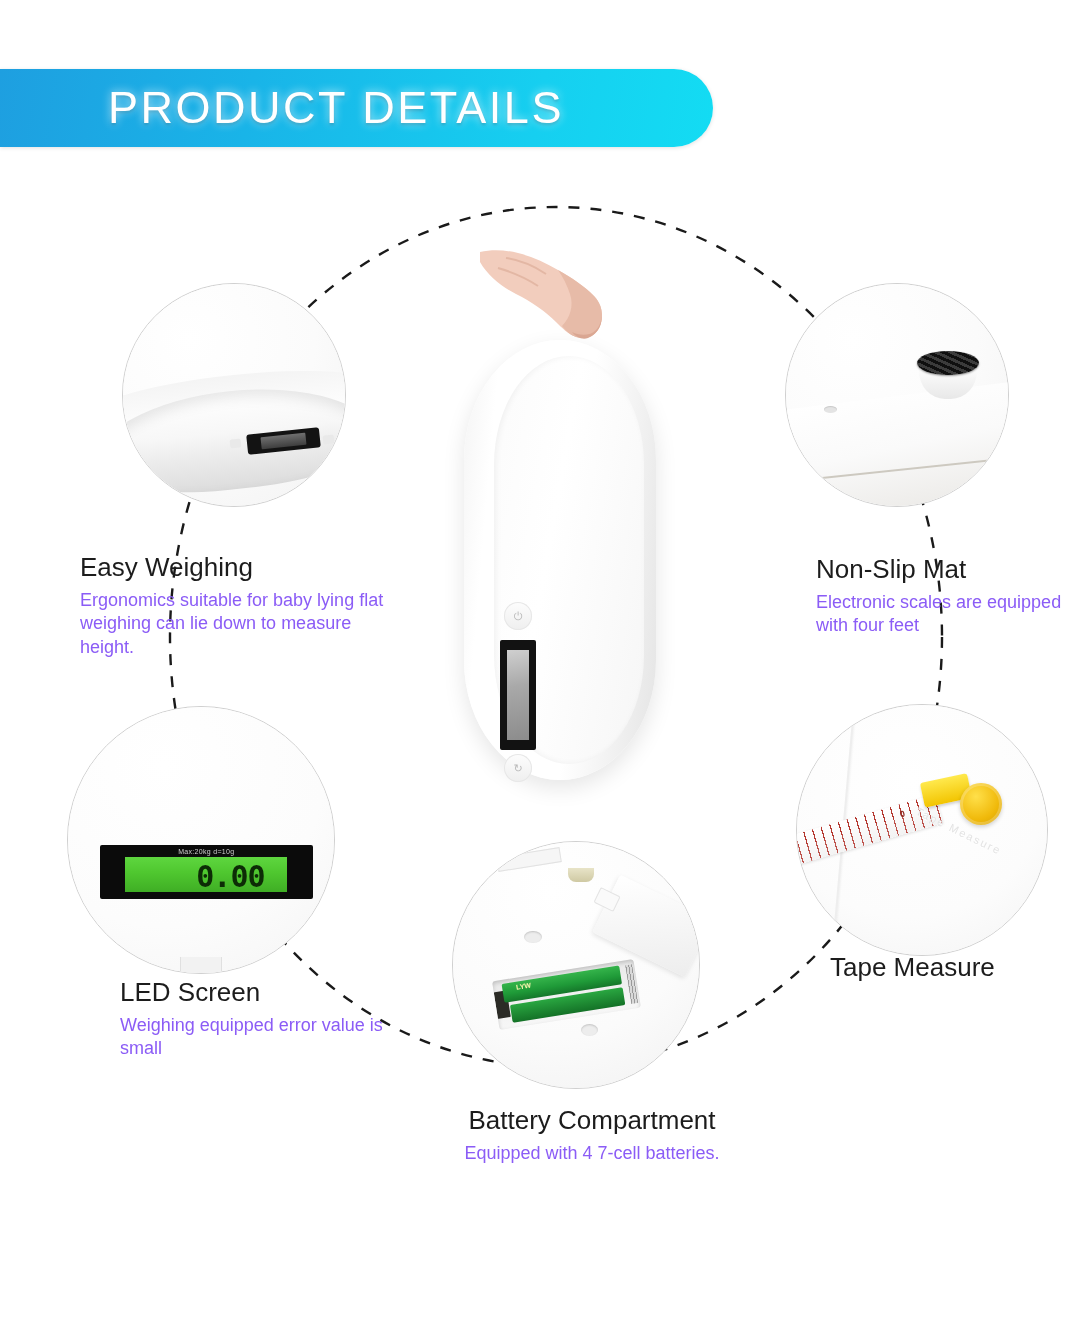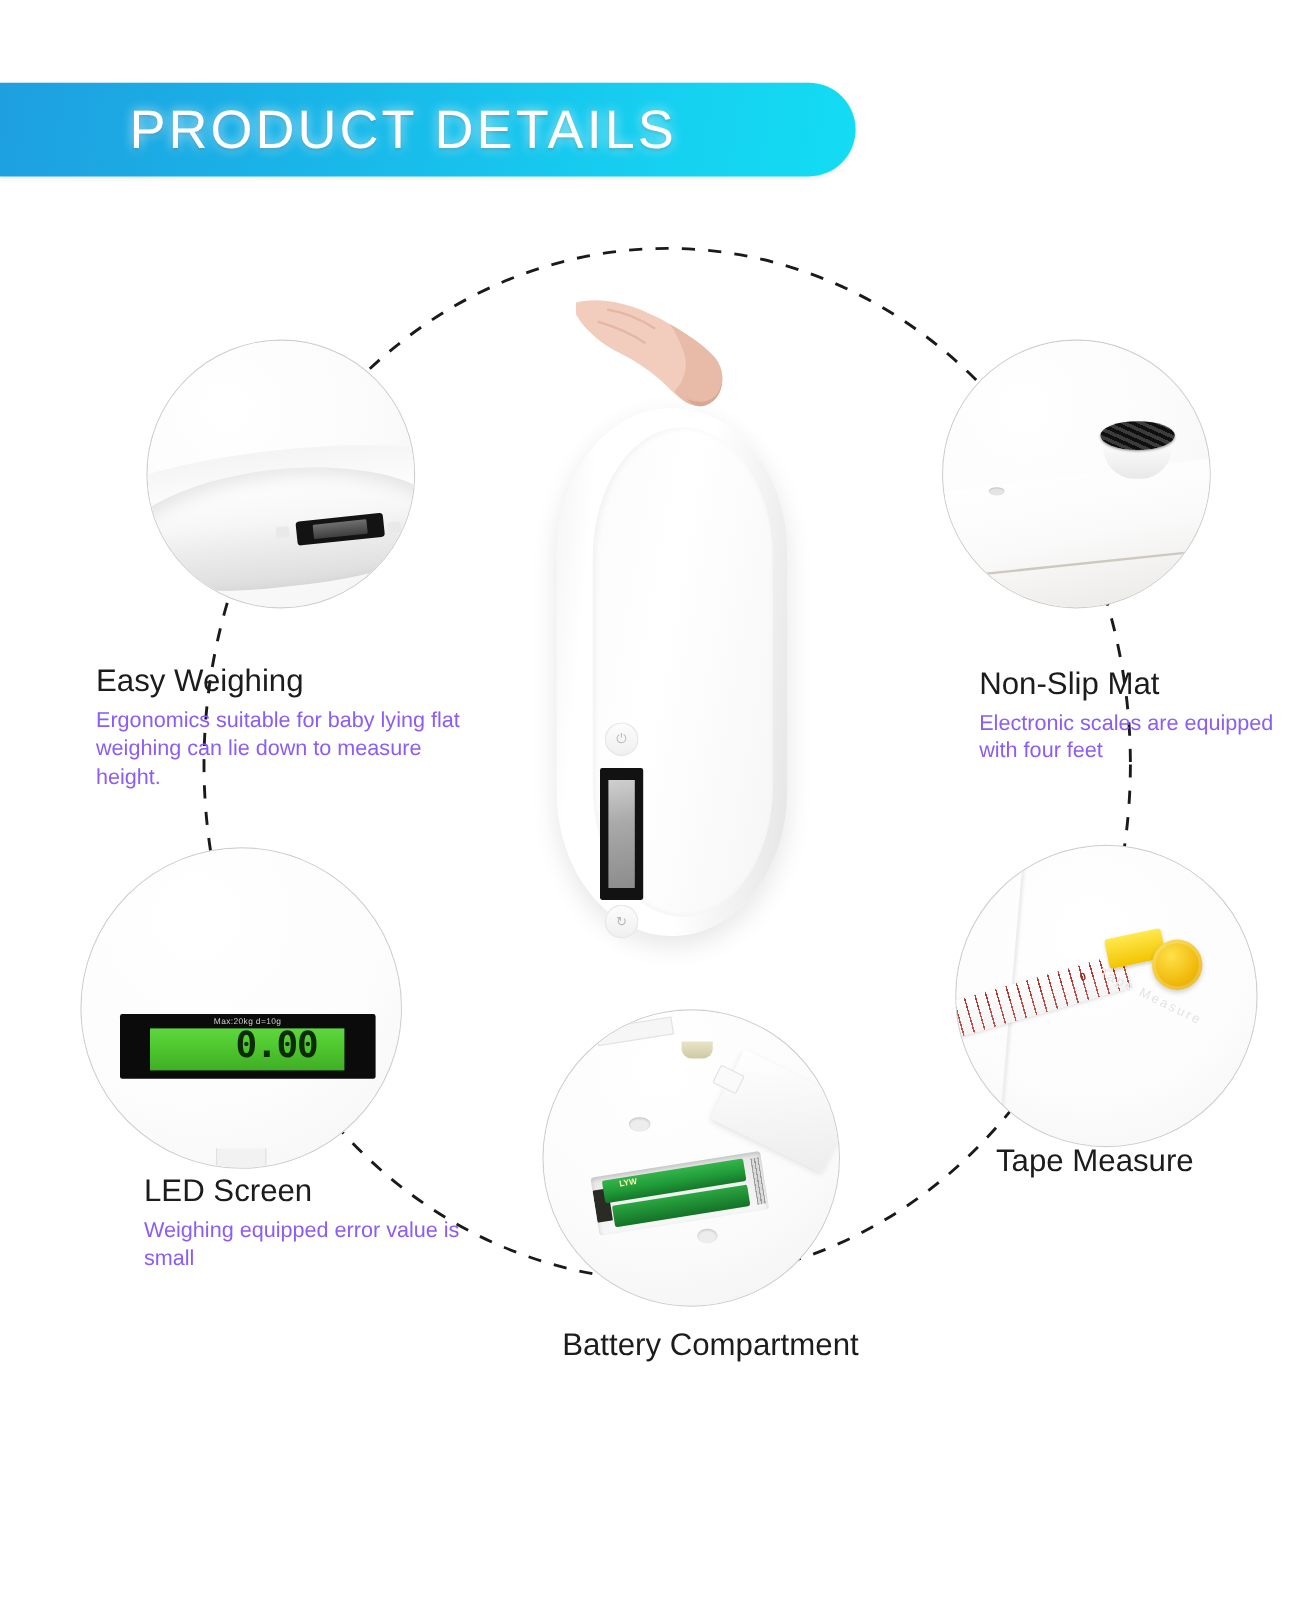--- a/index.html
+++ b/index.html
@@ -161,21 +161,21 @@
     font-size:7px;
     letter-spacing:.3px;
     font-family:"Liberation Sans", sans-serif;
     line-height:8px;
   }
   .led-glass {
     margin-top:1px;
     width:76%; height:70%;
     background:linear-gradient(180deg,#5ed63f 0%,#4fc72f 45%,#3fae25 100%);
     position:relative;
-    display:flex; align-items:flex-start; justify-content:flex-end;
+    display:flex; align-items:flex-end; justify-content:flex-end;
     overflow:hidden;
   }
   .led-digits {
     font-family:"DejaVu Sans Mono", monospace;
     font-weight:700;
     font-size:30px;
     letter-spacing:-1px;
     color:#0d2c06;
     padding-right:14%;
     line-height:1;
@@ -516,20 +516,21 @@
   <div class="f-desc">Ergonomics suitable for baby lying flat weighing can lie down to measure height.</div>
 </div>
 
 <div class="feature" id="f-led">
   <div class="f-title">LED Screen</div>
   <div class="f-desc">Weighing equipped error value is small</div>
 </div>
 
 <div class="feature" id="f-bat">
   <div class="f-title">Battery Compartment</div>
+  <div class="f-desc">Equipped with 4 7-cell batteries.</div>
 </div>
 
 <div class="feature" id="f-mat">
   <div class="f-title">Non-Slip Mat</div>
   <div class="f-desc">Electronic scales are equipped with four feet</div>
 </div>
 
 <div class="feature" id="f-tape">
   <div class="f-title">Tape Measure</div>
 </div>

